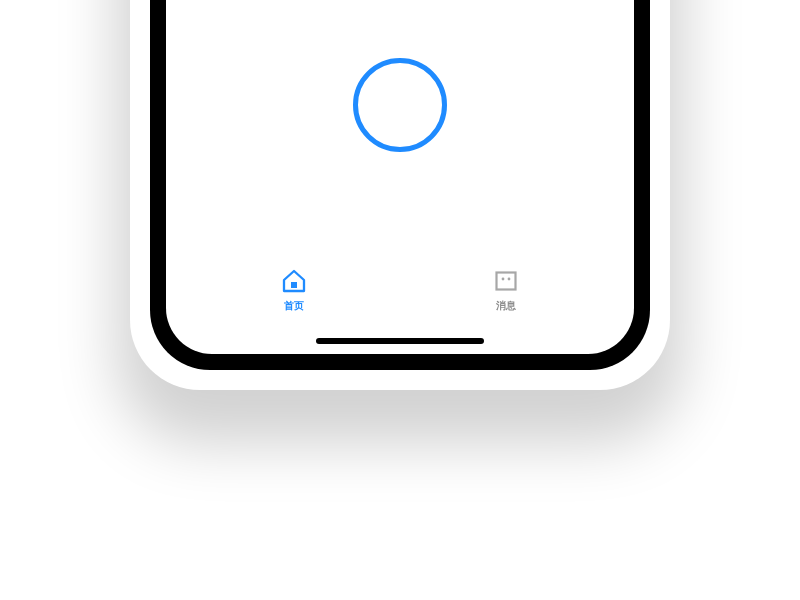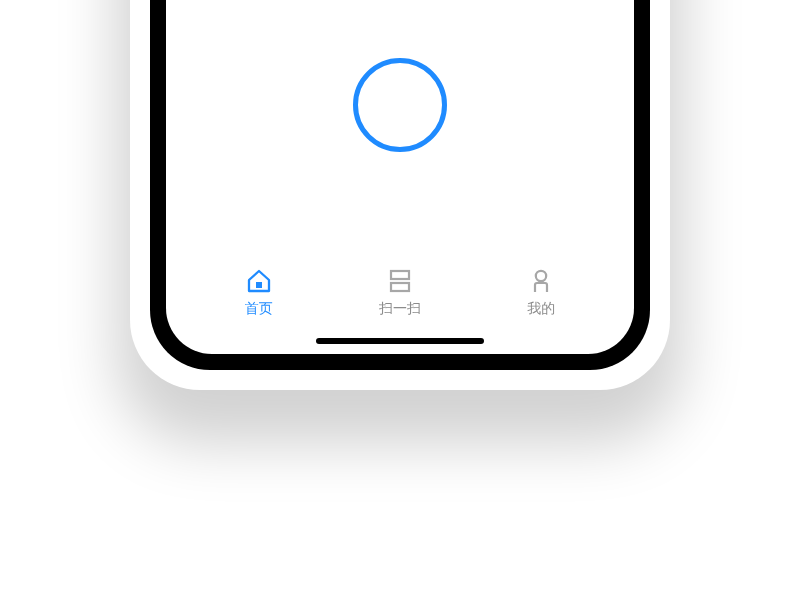--- a/index.html
+++ b/index.html
@@ -87,22 +87,23 @@
     box-sizing: border-box;
   }
 
   .tab {
     flex: 1 1 0;
     display: flex;
     flex-direction: column;
     align-items: center;
     cursor: pointer;
     color: #8c8c8c;
-    font-size: 14px;
+    font-size: 10px;
     line-height: 1;
+    font-weight: bold;
   }
 
   .tab.active {
     color: #1f8bff;
   }
 
   .tab .icon {
     width: 26px;
     height: 26px;
     margin-bottom: 7px;
@@ -144,40 +145,32 @@
           <span class="icon">
             <svg width="26" height="26" viewBox="0 0 26 26">
               <path d="M3 12 L13 3 L23 12 L23 23 L3 23 Z" fill="none" stroke="#1f8bff" stroke-width="2.3" stroke-linejoin="round"></path>
               <rect x="10" y="14" width="6" height="6" fill="#1f8bff"></rect>
             </svg>
           </span>
           <span class="label">首页</span>
         </div>
 
 
-        <div class="tab">
-          <span class="icon">
-            <svg width="26" height="26" viewBox="0 0 26 26">
-              <rect x="4" y="3" width="18" height="8" fill="none" stroke="#a7a7a7" stroke-width="2.2"></rect>
-              <rect x="4" y="15" width="18" height="8" fill="none" stroke="#a7a7a7" stroke-width="2.2"></rect>
-            </svg>
-          </span>
-          <span class="label">扫一扫</span>
-        </div>
-
 
         <div class="tab">
           <span class="icon">
             <svg width="26" height="26" viewBox="0 0 26 26">
-              <circle cx="13" cy="8" r="5.2" fill="none" stroke="#a7a7a7" stroke-width="2.2"></circle>
-              <path d="M7 24 L7 17 Q7 15 9 15 L17 15 Q19 15 19 17 L19 24" fill="none" stroke="#a7a7a7" stroke-width="2.2"></path>
+              <rect x="3.5" y="4.5" width="19" height="17" fill="none" stroke="#a7a7a7" stroke-width="2.2"></rect>
+              <circle cx="10" cy="11" r="1.4" fill="#a7a7a7"></circle>
+              <circle cx="16" cy="11" r="1.4" fill="#a7a7a7"></circle>
             </svg>
           </span>
-          <span class="label">我的</span>
+          <span class="label">消息</span>
         </div>
+
 
       </div>
 
       <div class="home-indicator"></div>
 
     </div>
   </div>
 </div>
 
 </body></html>

